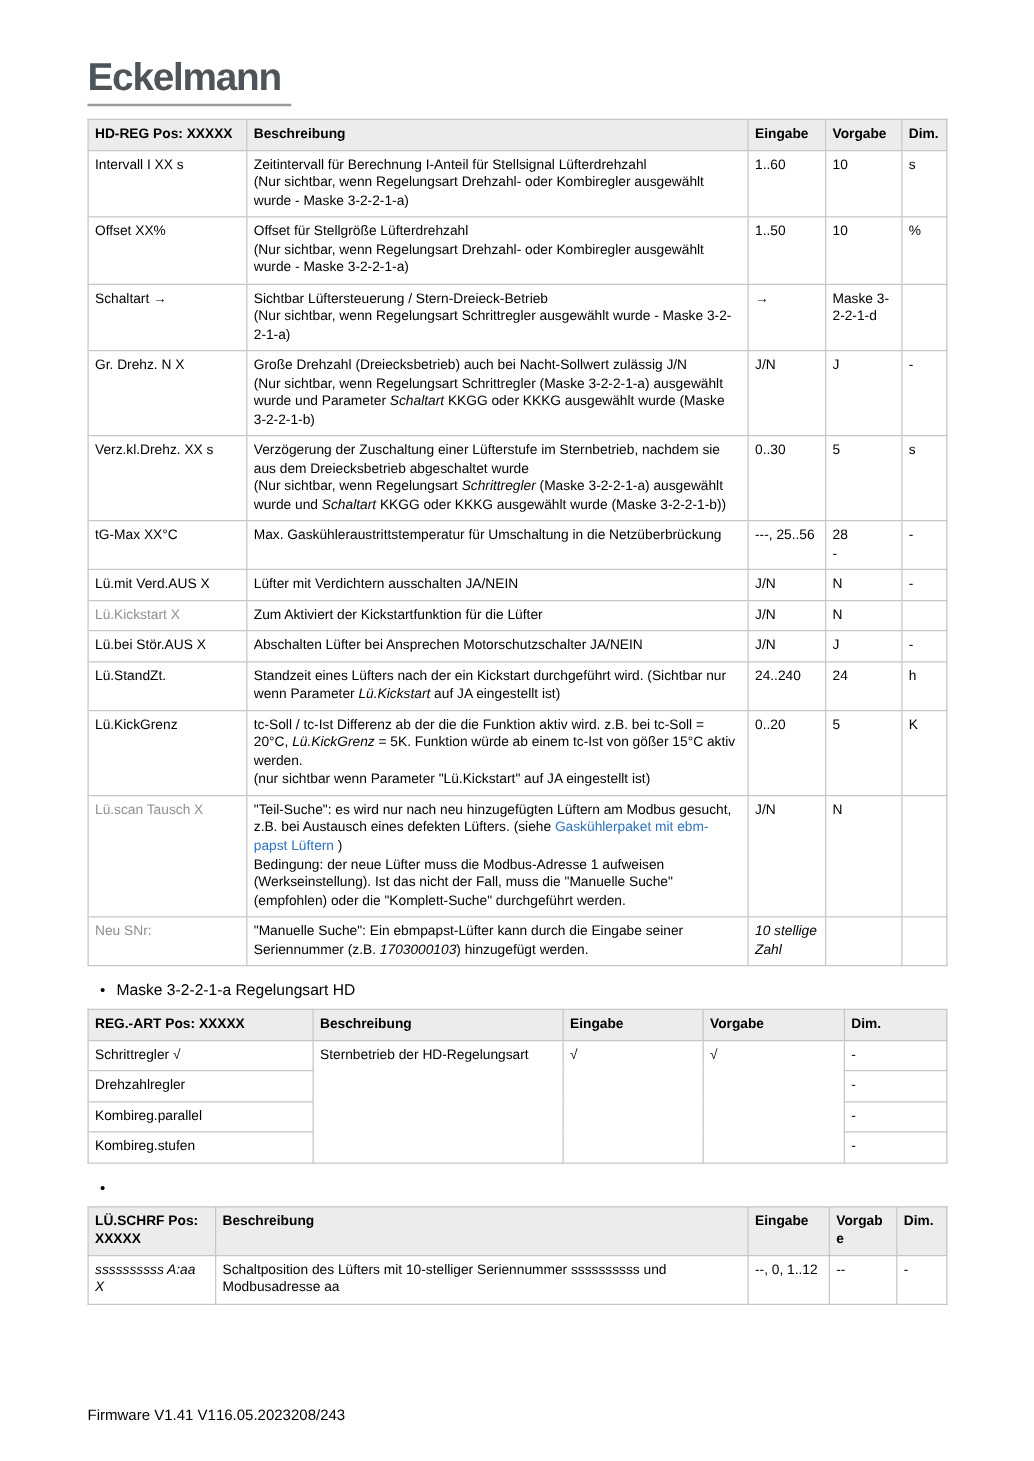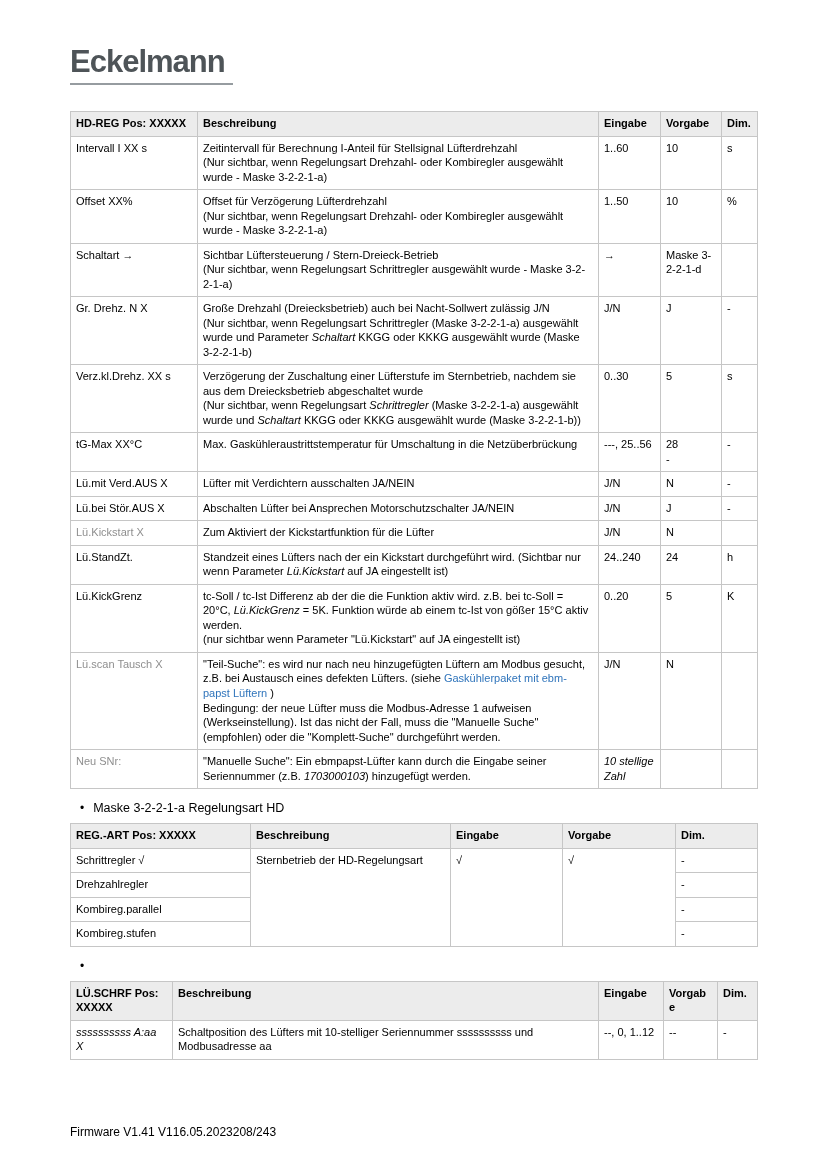--- a/index.html
+++ b/index.html
@@ -18,21 +18,21 @@
   }
   .logo {
     display: inline-block;
     font-size: 31px;
     font-weight: bold;
     letter-spacing: -1px;
     color: var(--logo, #4e5458);
     border-bottom: 2px solid #969ca0;
     padding: 0 8px 3px 0;
   }
-  .content { margin-top: 26px; }
+  .content { margin-top: 10px; }
   table {
     width: 687px;
     table-layout: fixed;
     border-collapse: collapse;
     font-size: 11px;
     line-height: 1.32;
   }
   th, td {
     border: 1px solid var(--bord, #c6c6c6);
     padding: 4px 6px 5px 5px;
@@ -86,21 +86,21 @@
         <tbody>
           <tr>
             <td><span>Intervall I XX s</span></td>
             <td><span>Zeitintervall für Berechnung I-Anteil für Stellsignal Lüfterdrehzahl</span><br><span>(Nur sichtbar, wenn Regelungsart Drehzahl- oder Kombiregler ausgewählt wurde - Maske 3-2-2-1-a)</span></td>
             <td><span>1..60</span></td>
             <td><span>10</span></td>
             <td><span>s</span></td>
           </tr>
           <tr>
             <td><span>Offset XX%</span></td>
-            <td><span>Offset für Verzögerung Lüfterdrehzahl</span><br><span>(Nur sichtbar, wenn Regelungsart Drehzahl- oder Kombiregler ausgewählt wurde - Maske 3-2-2-1-a)</span></td>
+            <td><span>Offset für Stellgröße Lüfterdrehzahl</span><br><span>(Nur sichtbar, wenn Regelungsart Drehzahl- oder Kombiregler ausgewählt wurde - Maske 3-2-2-1-a)</span></td>
             <td><span>1..50</span></td>
             <td><span>10</span></td>
             <td><span>%</span></td>
           </tr>
           <tr>
             <td><span>Schaltart →</span></td>
             <td><span>Sichtbar Lüftersteuerung / Stern-Dreieck-Betrieb</span><br><span>(Nur sichtbar, wenn Regelungsart Schrittregler ausgewählt wurde - Maske 3-2-2-1-a)</span></td>
             <td><span>→</span></td>
             <td><span>Maske 3-2-2-1-d</span></td>
             <td></td>
@@ -127,32 +127,32 @@
             <td><span>-</span></td>
           </tr>
           <tr>
             <td><span>Lü.mit Verd.AUS X</span></td>
             <td><span>Lüfter mit Verdichtern ausschalten JA/NEIN</span></td>
             <td><span>J/N</span></td>
             <td><span>N</span></td>
             <td><span>-</span></td>
           </tr>
           <tr>
+            <td><span class="gray">Lü.Kickstart X</span></td>
+            <td><span>Zum Aktiviert der Kickstartfunktion für die Lüfter</span></td>
+            <td><span>J/N</span></td>
+            <td><span>N</span></td>
+            <td></td>
+          </tr>
+          <tr>
             <td><span>Lü.bei Stör.AUS X</span></td>
             <td><span>Abschalten Lüfter bei Ansprechen Motorschutzschalter JA/NEIN</span></td>
             <td><span>J/N</span></td>
             <td><span>J</span></td>
             <td><span>-</span></td>
-          </tr>
-          <tr>
-            <td><span class="gray">Lü.Kickstart X</span></td>
-            <td><span>Zum Aktiviert der Kickstartfunktion für die Lüfter</span></td>
-            <td><span>J/N</span></td>
-            <td><span>N</span></td>
-            <td></td>
           </tr>
           <tr>
             <td><span>Lü.StandZt.</span></td>
             <td><span>Standzeit eines Lüfters nach der ein Kickstart durchgeführt wird. (Sichtbar nur wenn Parameter </span><span class="it">Lü.Kickstart</span><span> auf JA eingestellt ist)</span></td>
             <td><span>24..240</span></td>
             <td><span>24</span></td>
             <td><span>h</span></td>
           </tr>
           <tr>
             <td><span>Lü.KickGrenz</span></td>

